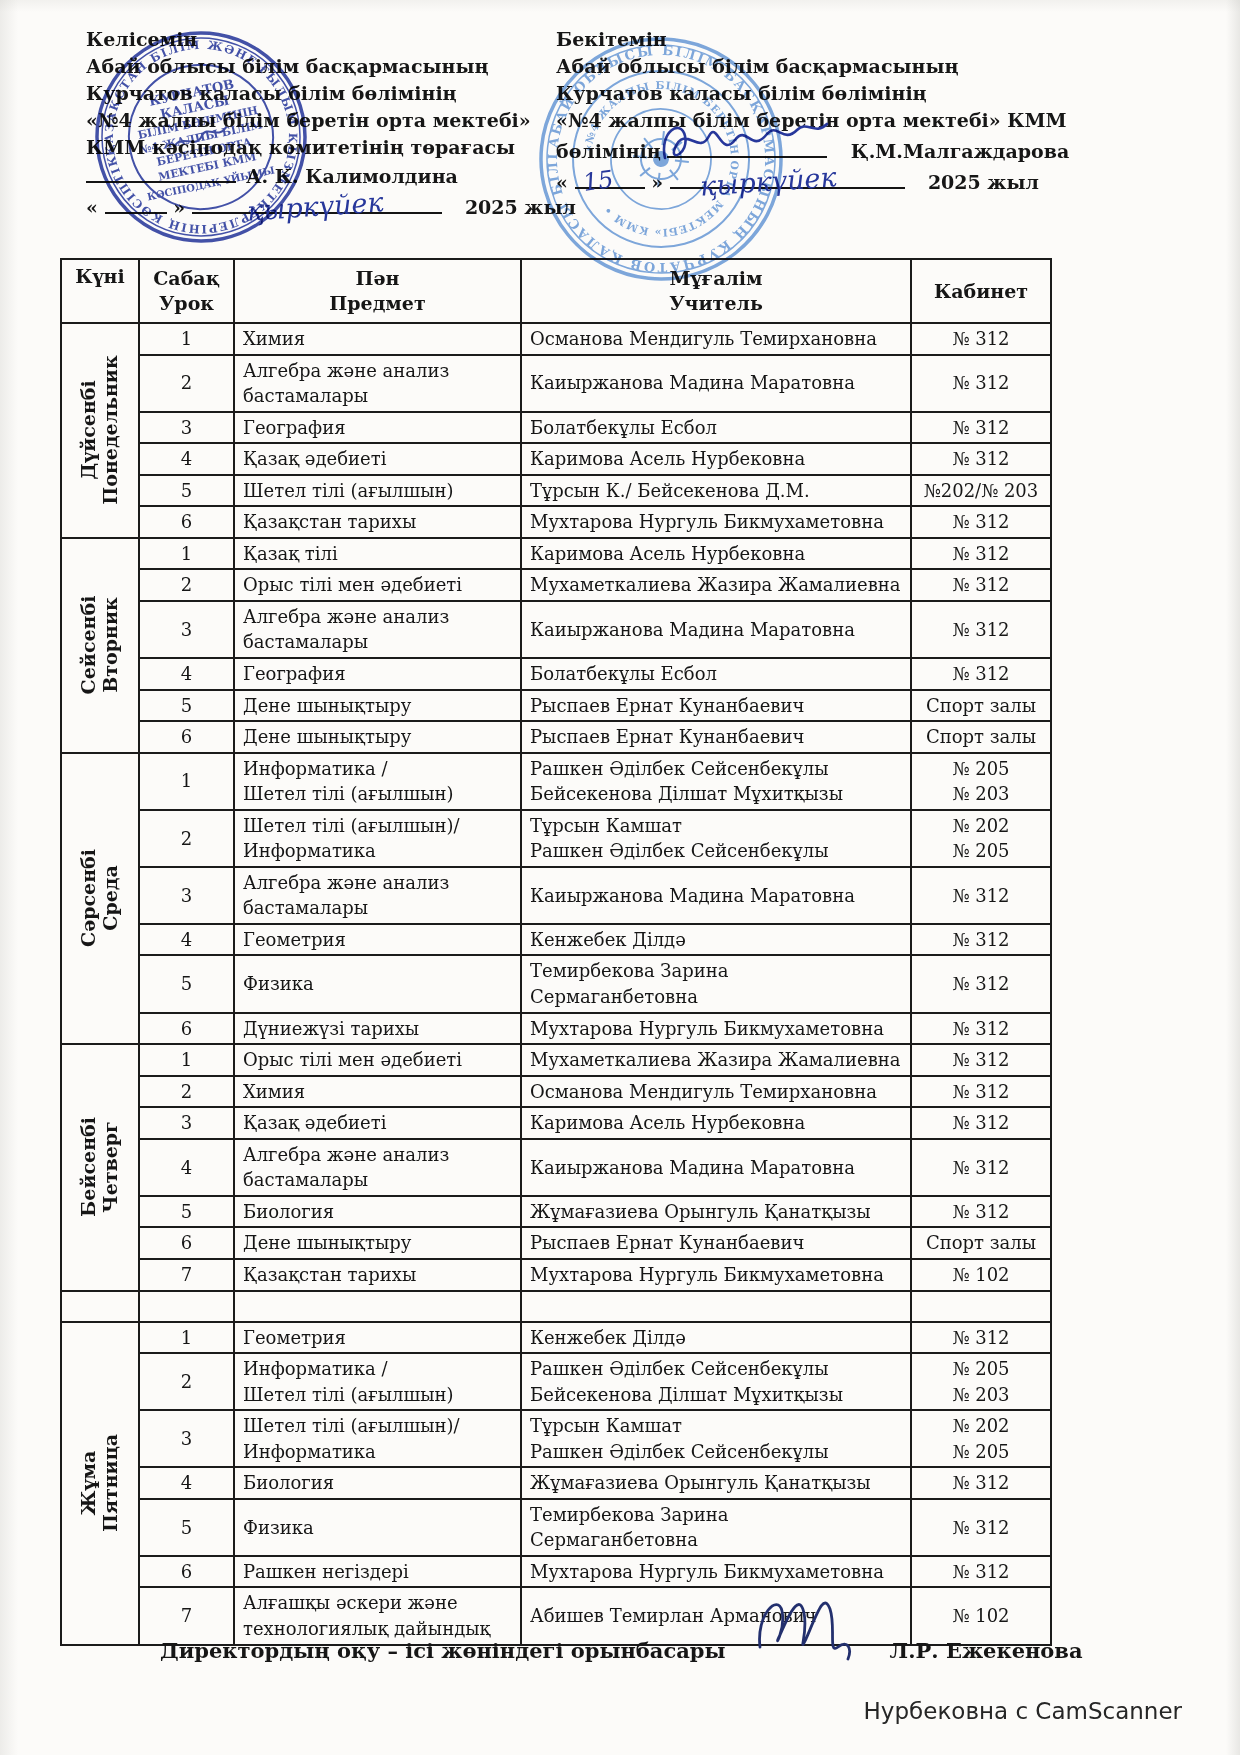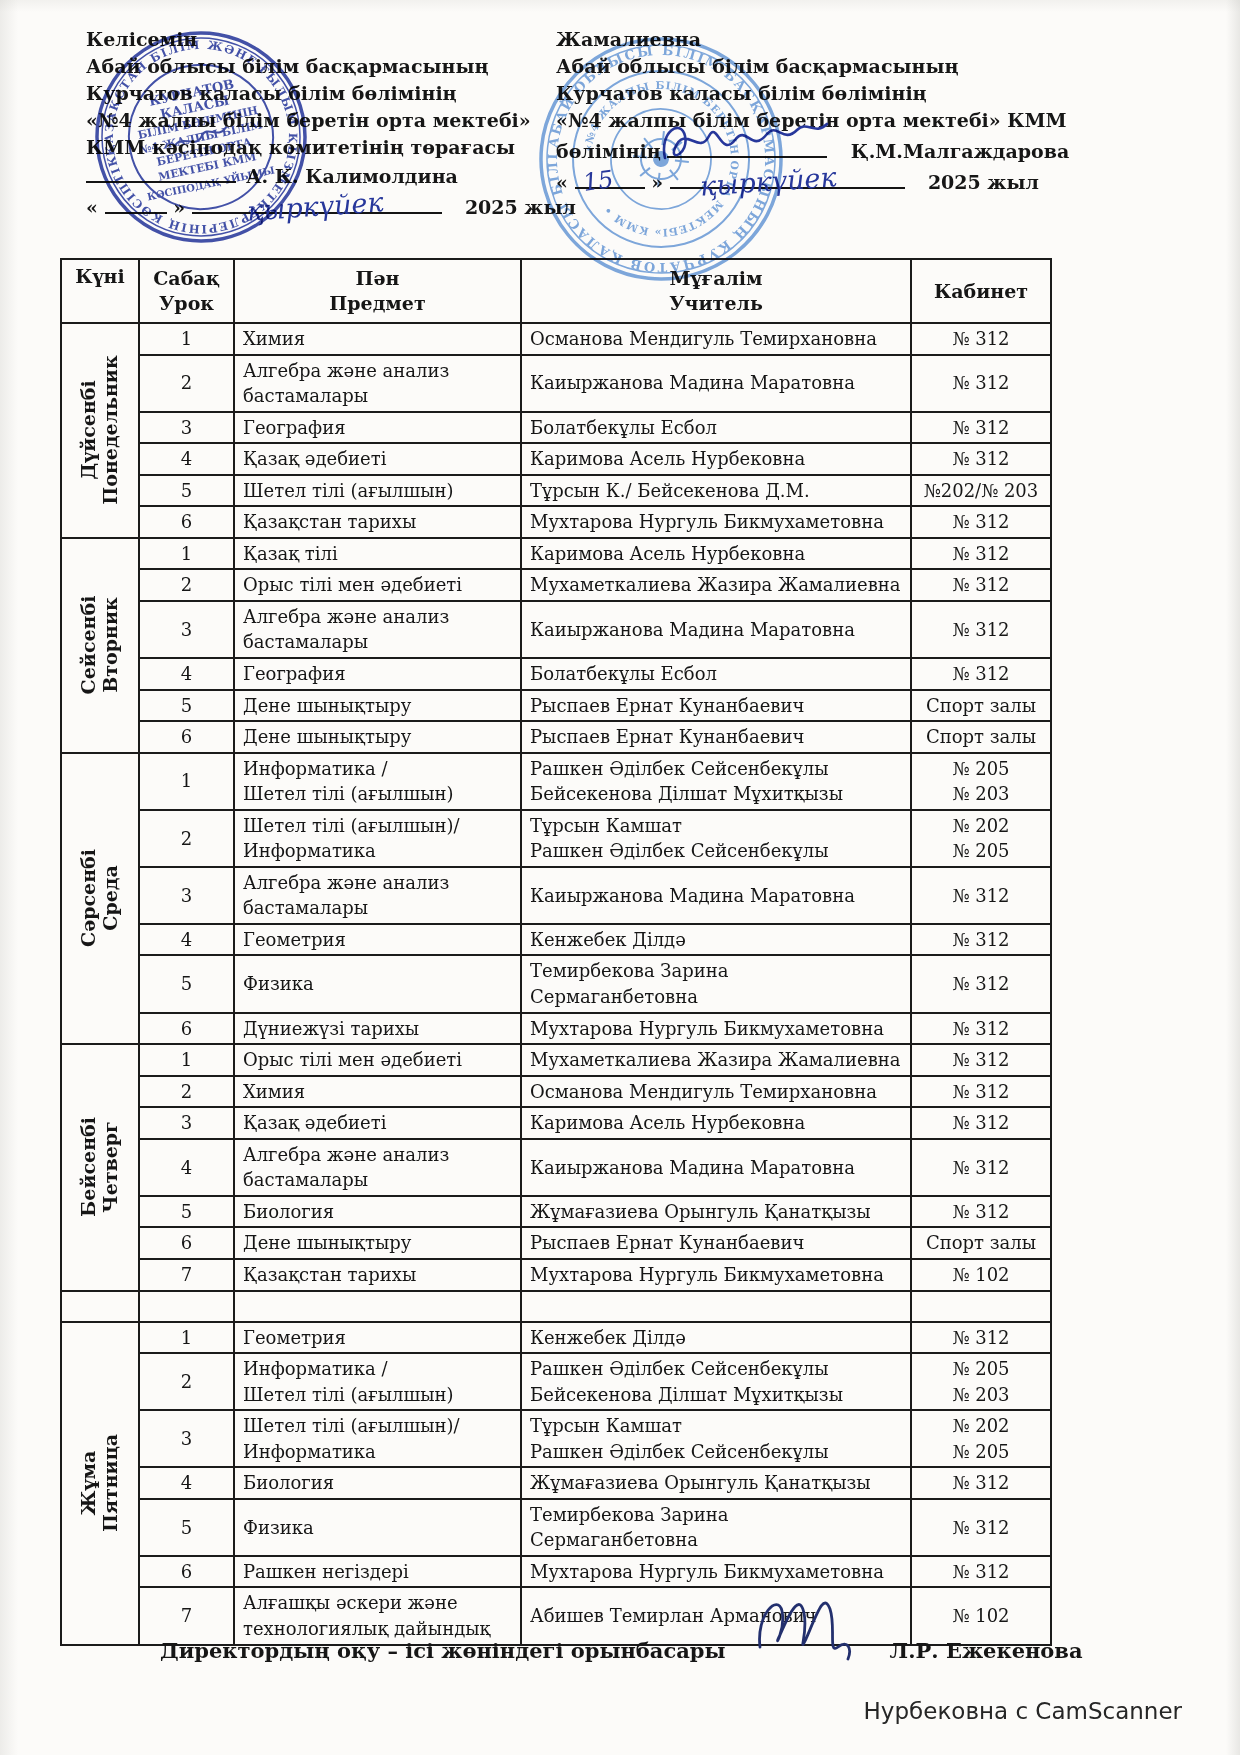--- a/index.html
+++ b/index.html
@@ -74,21 +74,21 @@
       <span>»</span>
       <span class="hw-slot" style="width:250px;">
         <span class="hw" style="left:55px;">қыркүйек</span>
       </span>
       <span class="name-gap"></span>
       <span>2025 жыл</span>
     </div>
   </div>
 
   <div class="hdr hdr-right">
-    <div>Жамалиевна</div>
+    <div>Бекітемін</div>
     <div>Абай облысы білім басқармасының</div>
     <div>Курчатов каласы білім бөлімінің</div>
     <div>«№4 жалпы білім беретін орта мектебі» КММ</div>
     <div>
       <span>бөлімінің</span>
       <span class="hw-slot" style="width:160px;">
         <svg class="sig-svg" width="180" height="60" viewBox="0 0 180 60">
           <path d="M10,48 C4,22 26,8 30,26 C34,44 14,52 20,38 C30,14 44,46 54,26 C62,10 66,48 80,30 C92,14 96,44 112,24 C122,12 128,34 142,20 C152,10 160,26 172,14" fill="none" stroke="#27379b" stroke-width="2.6" stroke-linecap="round"></path>
         </svg>
       </span>

